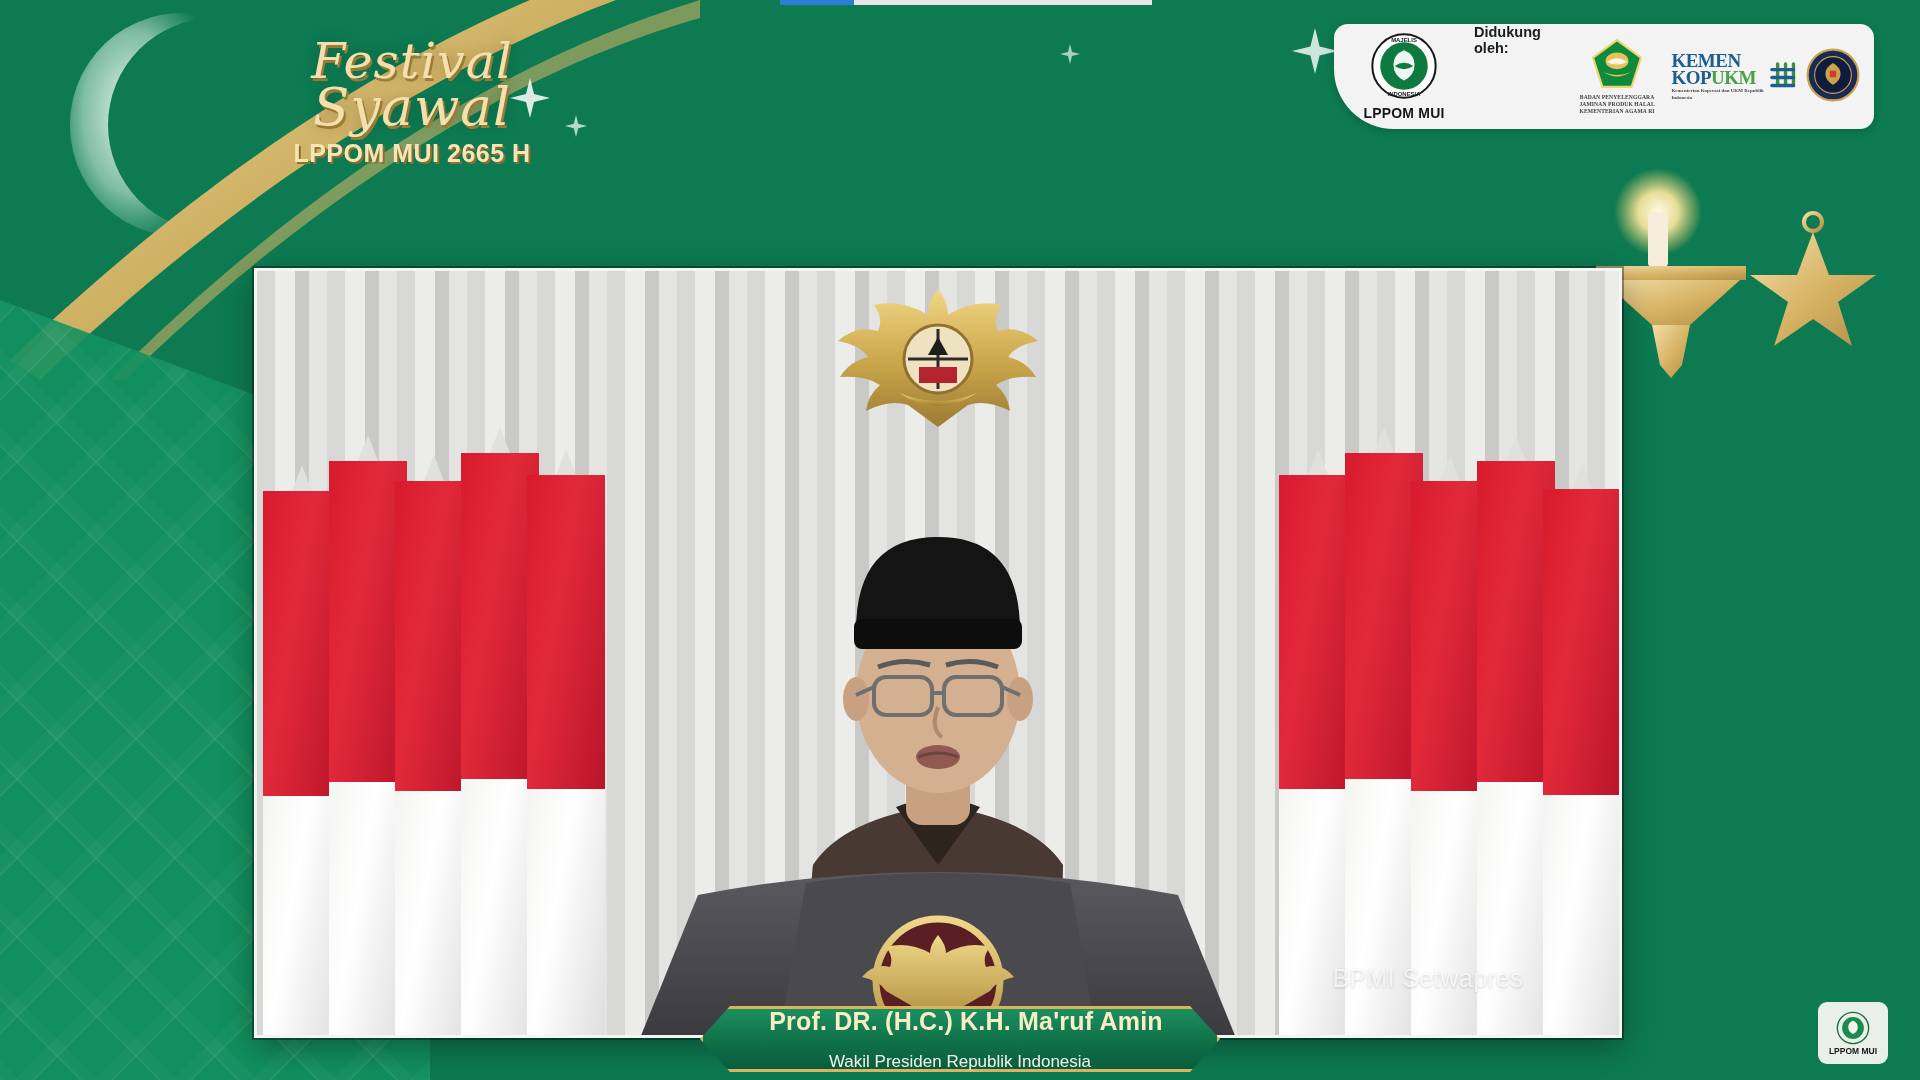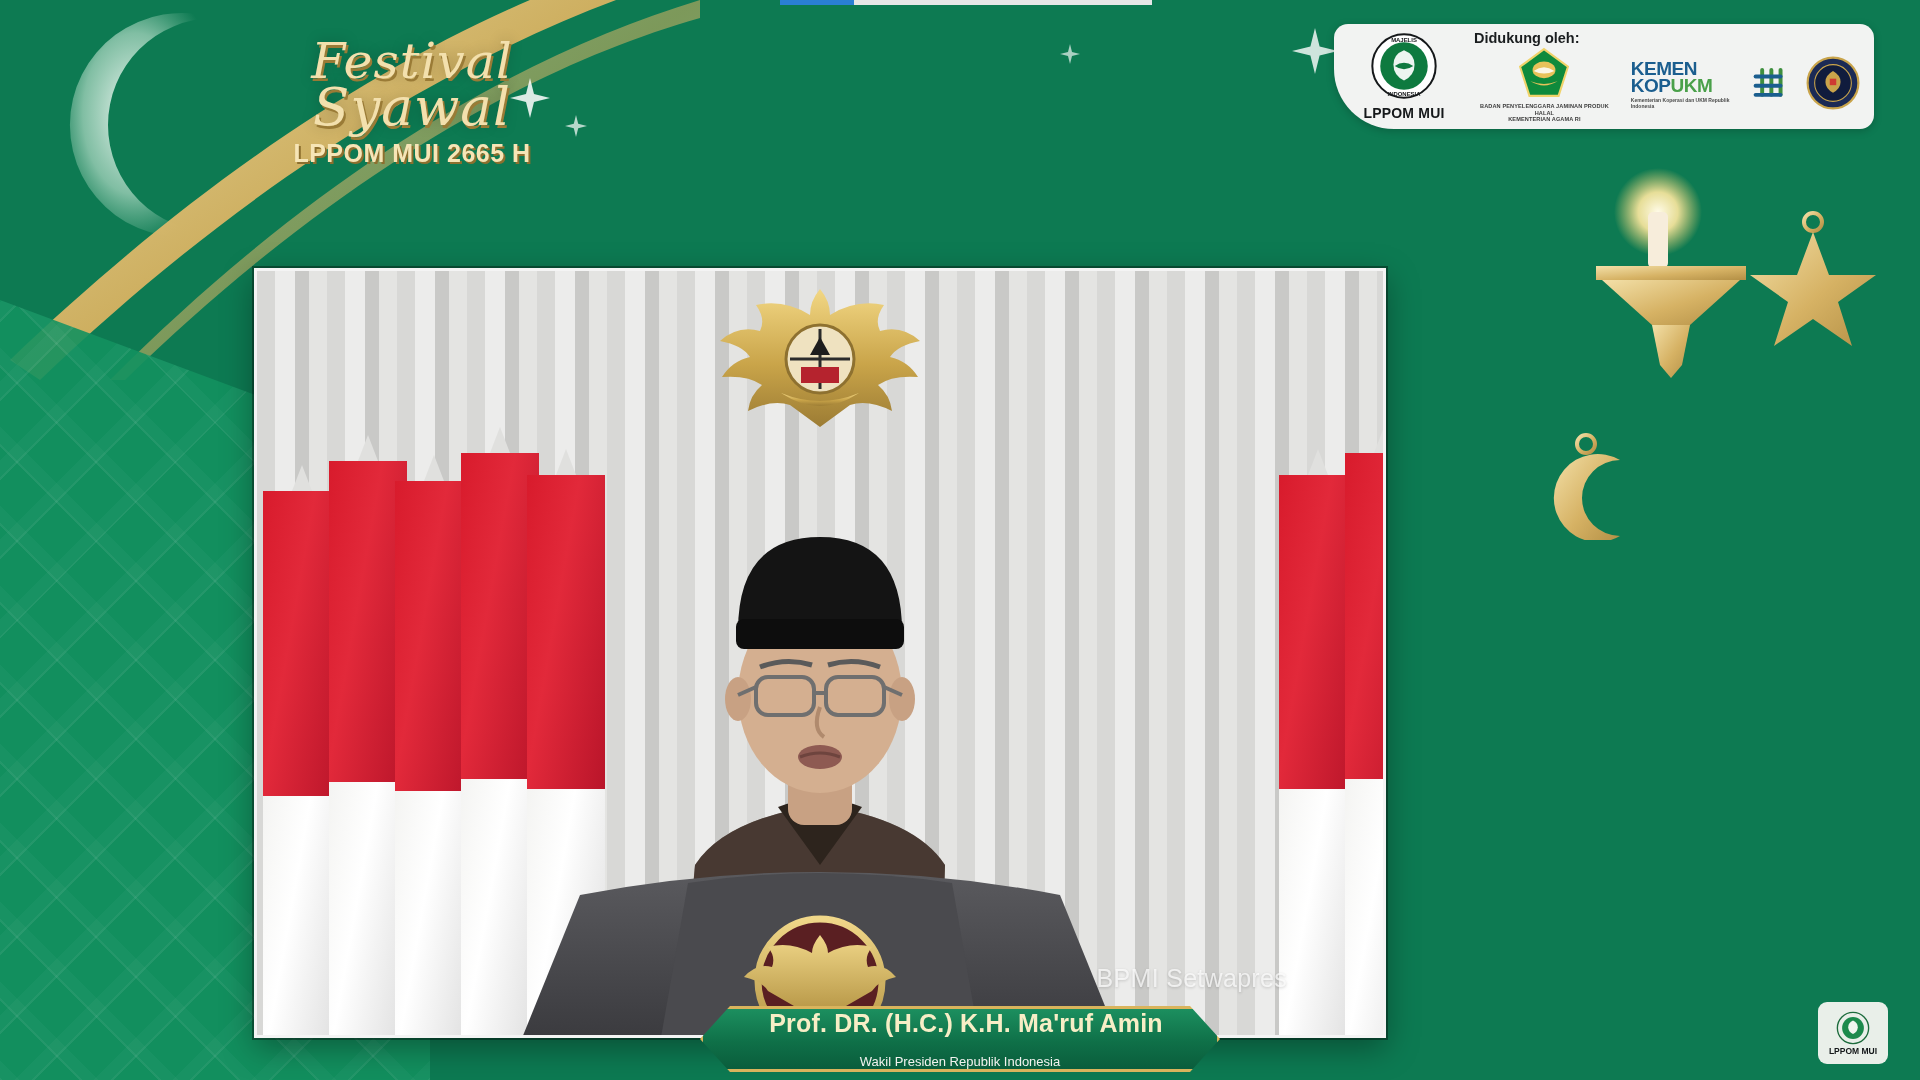--- a/index.html
+++ b/index.html
@@ -93,37 +93,37 @@
 
   
   .sponsor-bar{
     position:absolute; right:46px; top:24px; width:540px; height:105px;
     background:#f2f3f2; border-radius:14px 14px 14px 60px;
     box-shadow:0 2px 8px rgba(0,0,0,.2);
     z-index:40; display:flex; align-items:center; padding:0 14px 0 18px;
   }
   .sp-lppom{ width:104px; text-align:center; }
   .sp-lppom .cap{ font-size:14px; font-weight:bold; color:#15181a; margin-top:2px; letter-spacing:.2px; }
-  .sp-right{ flex:1; display:flex; flex-direction:column; padding-left:8px; height:100%; justify-content:center; }
+  .sp-right{ flex:1; display:flex; flex-direction:row; padding-left:8px; height:100%; justify-content:center; }
   .didukung{ font-size:14.5px; font-weight:bold; color:#1a1d1f; margin-left:10px; margin-bottom:1px; }
-  .sp-logos{ display:flex; align-items:center; gap:16px; padding-left:10px; }
+  .sp-logos{ display:flex; align-items:center; gap:4px; padding-left:10px;font-family:Liberation Serif, serif; }
   .sp-item{ text-align:center; }
   .sp-item .tiny{ font-size:5.6px; font-weight:bold; color:#3d3d3d; line-height:1.25; letter-spacing:.1px; }
   .kemen{ line-height:.92; text-align:left; }
   .kemen .k1{ font-size:19px; font-weight:bold; color:#1b5e8f; letter-spacing:-.5px; }
   .kemen .k2{ font-size:19px; font-weight:bold; letter-spacing:-.5px; }
   .kemen .k2 b{ color:#1b5e8f; } .kemen .k2 i{ color:#4aa04a; font-style:normal; }
   .kemen .k3{ font-size:5px; color:#4a4a4a; font-weight:bold; margin-top:2px; line-height:1.3; }
 
   
   .ornaments{ position:absolute; right:0; top:120px; width:380px; height:420px; z-index:15; pointer-events:none; }
 
   
   .video-frame{
-    position:absolute; left:254px; top:268px; width:1132px; height:770px;
+    position:absolute; left:254px; top:268px; width:1368px; height:770px;
     background:#0f172a; border:3px solid #f4f4f4;
     box-shadow:0 0 0 2px rgba(0,0,0,.35), 0 10px 30px rgba(0,0,0,.35);
     overflow:hidden; z-index:30;padding-left:44px;
   }
   .curtain{
     position:absolute; inset:0;
     background:
       repeating-linear-gradient(90deg,
         #d8d8d6 0 18px, #ececeb 18px 38px, #c9c9c7 38px 52px, #e4e4e2 52px 70px);
   }
@@ -156,21 +156,21 @@
   }
   .np-inner{
     position:absolute; inset:0;
     background:linear-gradient(180deg,#1c8f5f 0%, #0f7048 55%, #0a5d3c 100%);
     border:3px solid #d9b45c;
     clip-path:polygon(30px 0, calc(100% - 30px) 0, 100% 50%, calc(100% - 30px) 100%, 30px 100%, 0 50%);
     box-shadow:0 4px 12px rgba(0,0,0,.35);
     display:flex; flex-direction:column; align-items:center; justify-content:center;
   }
   .np-name{ font-size:25px; font-weight:bold; color:#f7eec6; letter-spacing:.2px;margin-left:12px; }
-  .np-role{ font-size:13px; color:#f2f3ef; margin-top:16px; }
+  .np-role{ font-size:17px; color:#f2f3ef; margin-top:16px; }
 
   
   .corner-badge{
     position:absolute; right:32px; bottom:16px; width:70px; height:62px;
     background:#e9efe9; border-radius:9px; z-index:55;
     display:flex; flex-direction:column; align-items:center; justify-content:center; gap:1px;
   }
   .corner-badge .cap{ font-size:8.5px; font-weight:bold; color:#14181a; }
 </style>
 </head>

